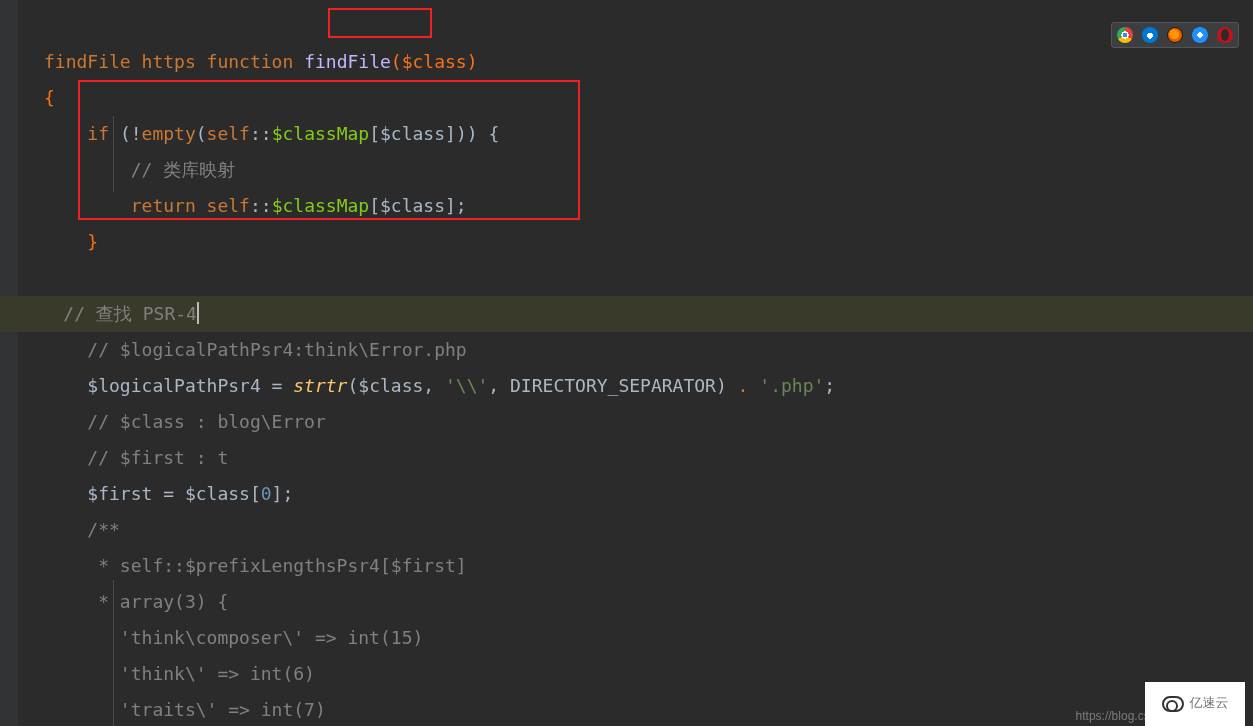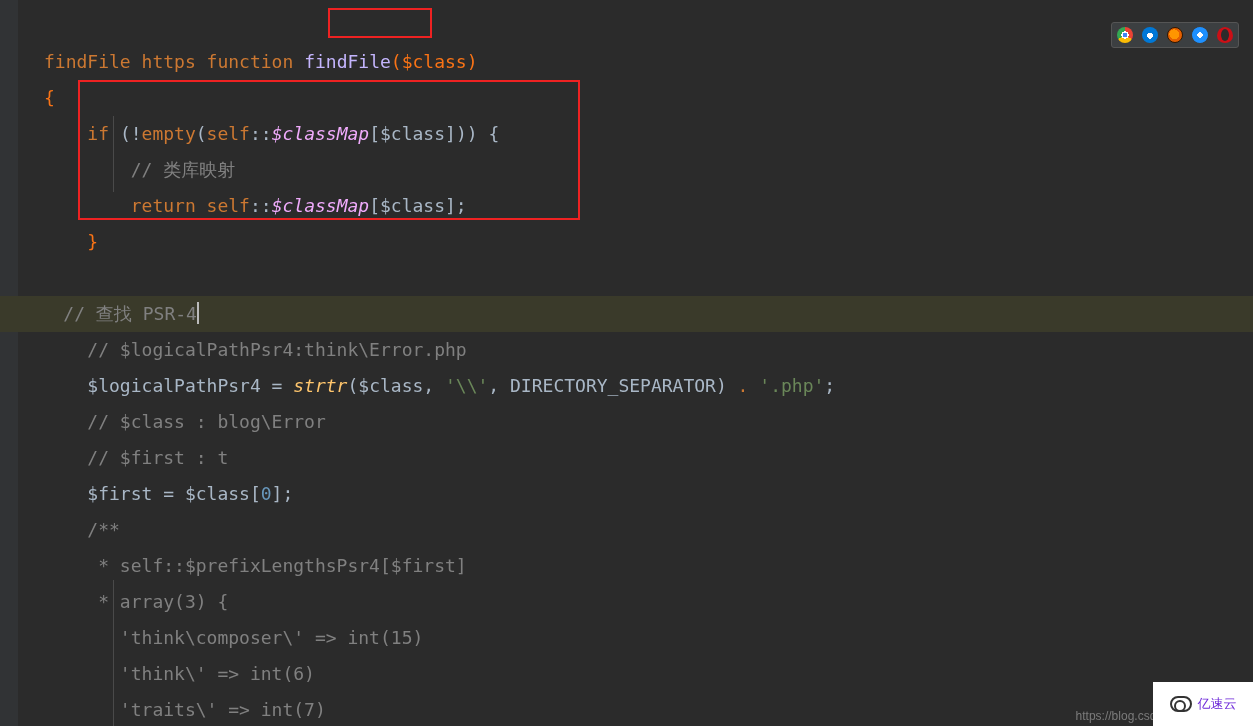--- a/index.html
+++ b/index.html
@@ -21,21 +21,21 @@
   }
   .gutter {
     position: absolute;
     left: 0; top: 0; bottom: 0;
     width: 18px;
     background: #313335;
   }
   .kw   { color: #cc7832; }          
   .func { color: #c4b5fd; }          
   .var  { color: #a9b7c6; }          
-  .ital { font-style: italic; color:#f0abfc; } 
+  .ital { color:#84cc16; } 
   .builtin { color:#ffc66d; font-style: italic; } 
   .self { color:#cc7832; }
   .num  { color:#6897bb; }
   .str  { color:#6a8759; }
   .cmt  { color:#808080; }
   .pink { color:#cc7832; } 
   .paren{ color:#f97316; }
   .hl-line {
     background: #3a3a2a;
     display: block;
@@ -111,29 +111,29 @@
     font-size:12px;
     color:#bbb;
     text-align:right;
     padding-right:80px;
     font-family: Arial, sans-serif;
     line-height:14px;
     opacity:0.55;
   }
   .yisu {
     position:absolute;
-    bottom:0; right:0;
+    bottom:0; right:8px;
     width:100px; height:44px;
     background:#fff;
     display:flex;
     align-items:center;
     justify-content:center;
     font-size:13px;
-    color:#6d28d9;
-    font-family: Liberation Serif, serif;
+    color:#737373;
+    font-family: Liberation Mono, monospace;
   }
   .yisu-logo{
     width:22px;height:16px;border:2px solid #333;border-radius:10px;
     margin-right:6px; position:relative;
   }
   .yisu-logo::after{content:"";position:absolute;left:2px;top:2px;width:8px;height:8px;border:2px solid #333;border-radius:50%;}
 </style>
 </head>
 <body>
 

